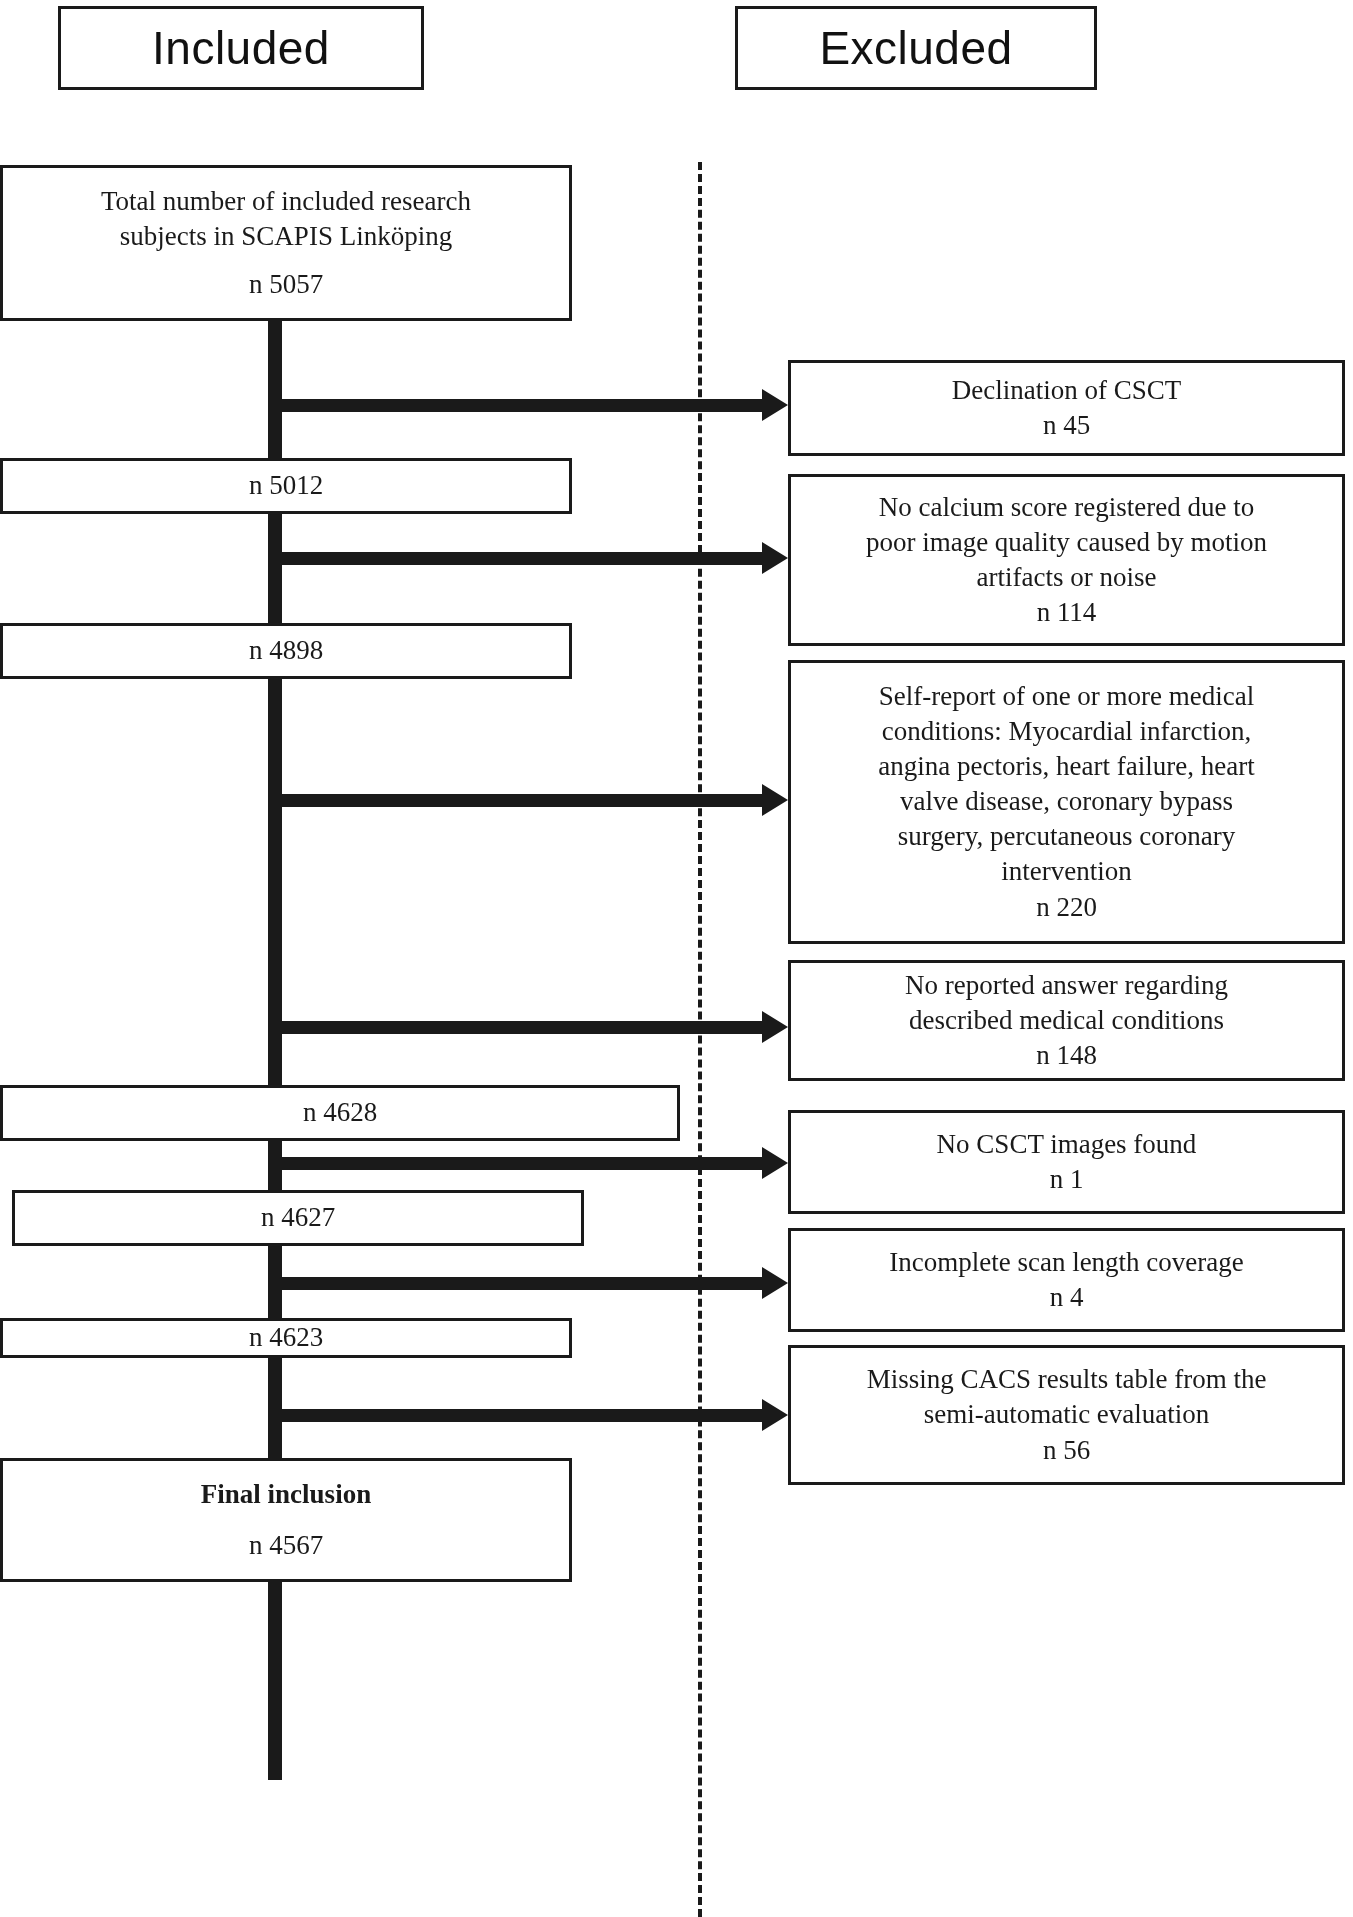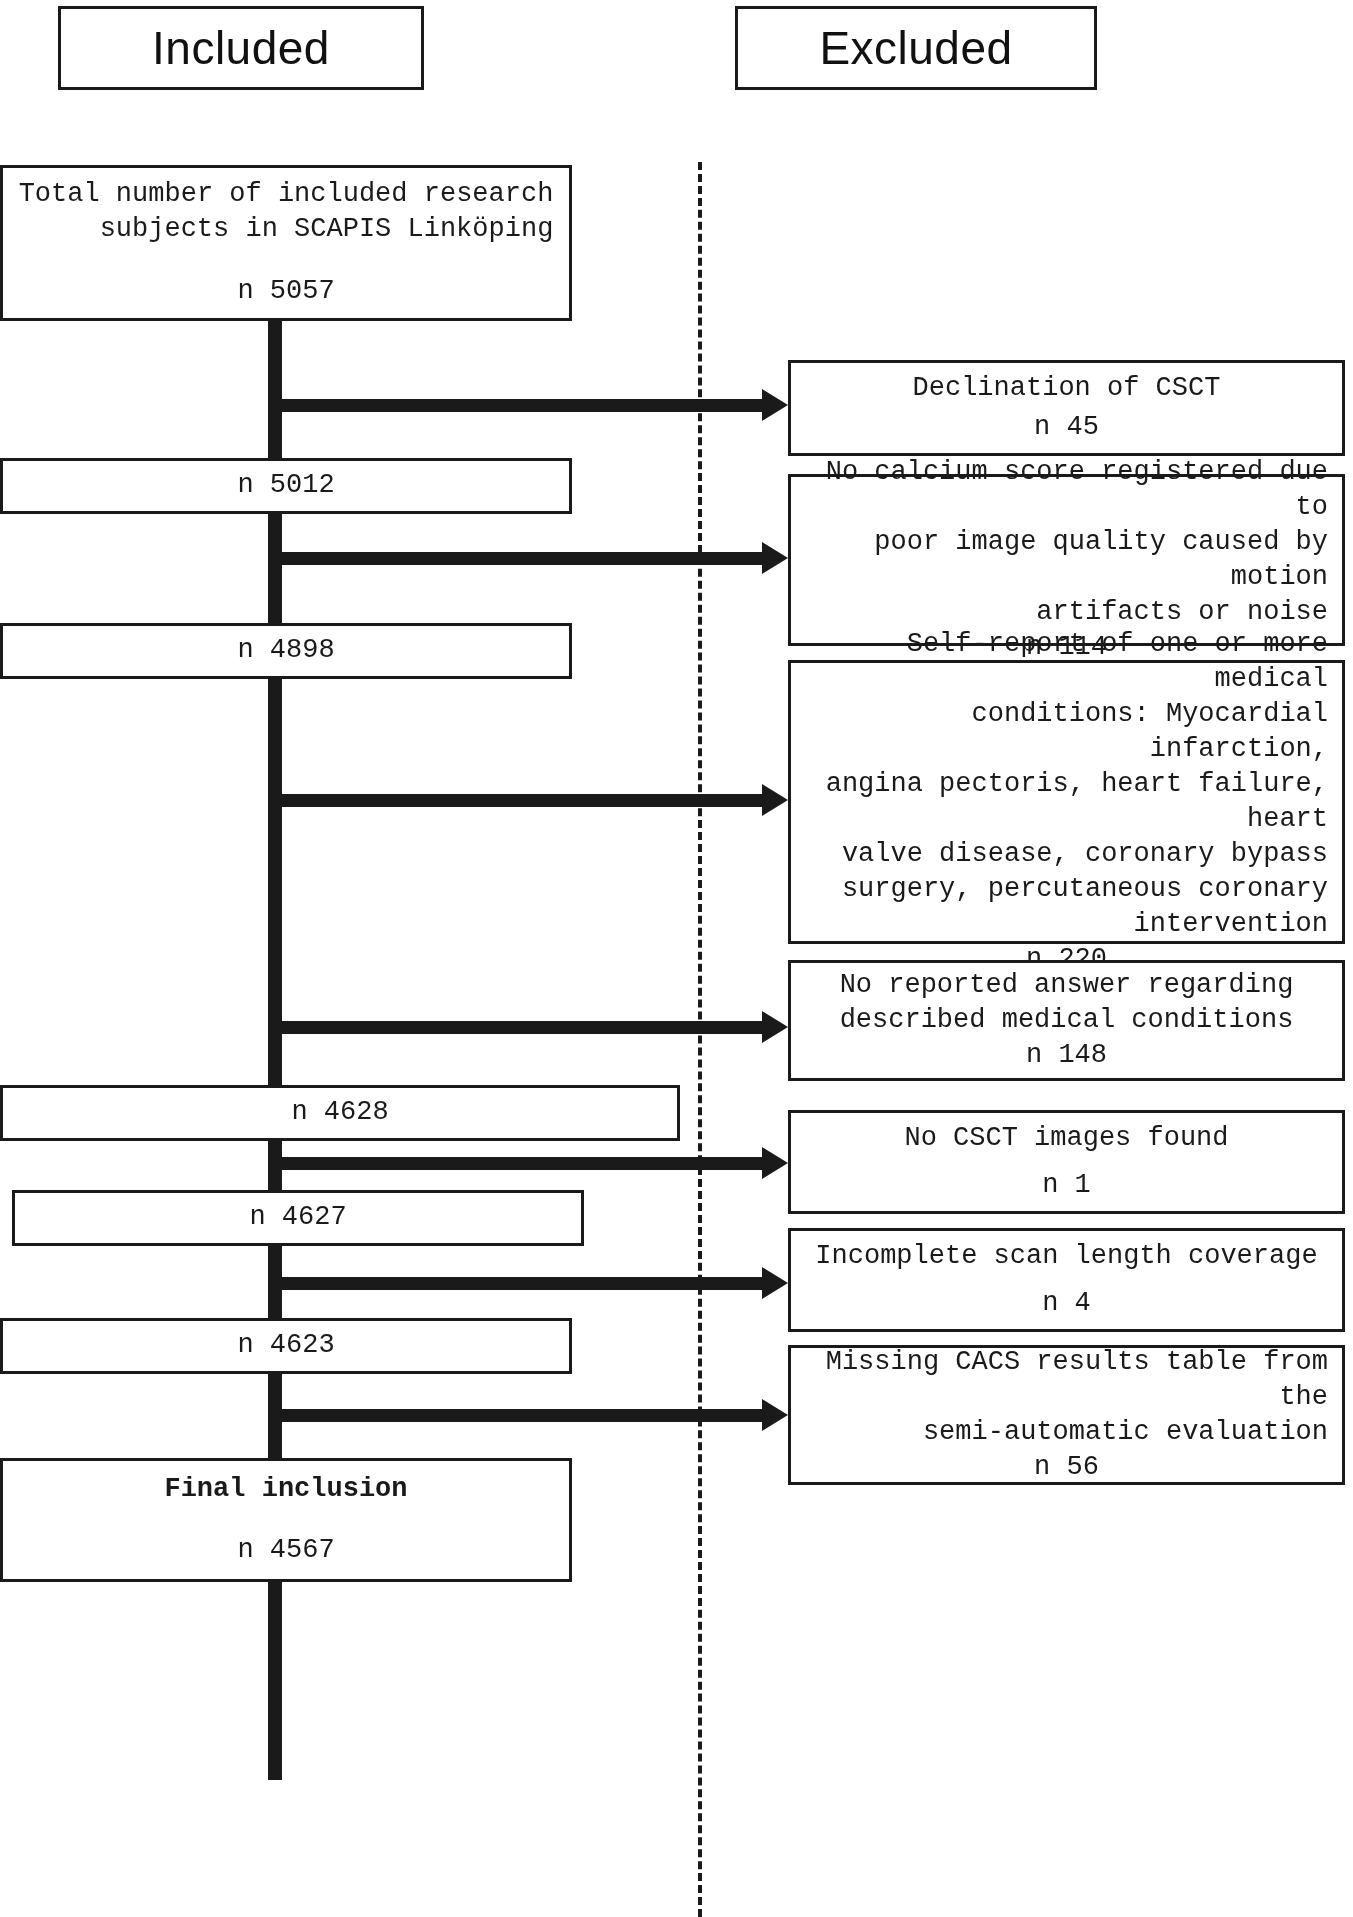--- a/index.html
+++ b/index.html
@@ -34,23 +34,22 @@
 
   
   .node {
     border: 3px solid #1a1a1a;
     background: #ffffff;
     box-sizing: border-box;
     display: flex;
     flex-direction: column;
     align-items: center;
     justify-content: center;
-    text-align: right;
-    padding: 8px 14px;
-    font-family: Liberation Mono, monospace;
+    text-align: center;
+    padding: 16px 14px;
   }
   .node .body {
     font-size: 27px;
     line-height: 1.30;
     white-space: pre-line;
   }
   .node .body.bold { font-weight: bold; }
   .node .count {
     font-size: 27px;
     line-height: 1.30;
@@ -111,21 +110,21 @@
 
 
   <div class="abs node count-only" style="left:0px; top:1085px; width:680px; height:56px;">
     <div class="count">n 4628</div>
   </div>
 
   <div class="abs node count-only" style="left:12px; top:1190px; width:572px; height:56px;">
     <div class="count">n 4627</div>
   </div>
 
-  <div class="abs node count-only" style="left:0px; top:1318px; width:572px; height:56px;">
+  <div class="abs node count-only" style="left:0px; top:1318px; width:572px; height:40px;">
     <div class="count">n 4623</div>
   </div>
 
   <div class="abs node" style="left:0px; top:1458px; width:572px; height:124px;">
     <div class="body bold">Final inclusion</div>
     <div class="gap"></div>
     <div class="count">n 4567</div>
   </div>
 
   <div class="abs arrow-shaft" style="left:268px; top:399px; width:494px;"></div>

